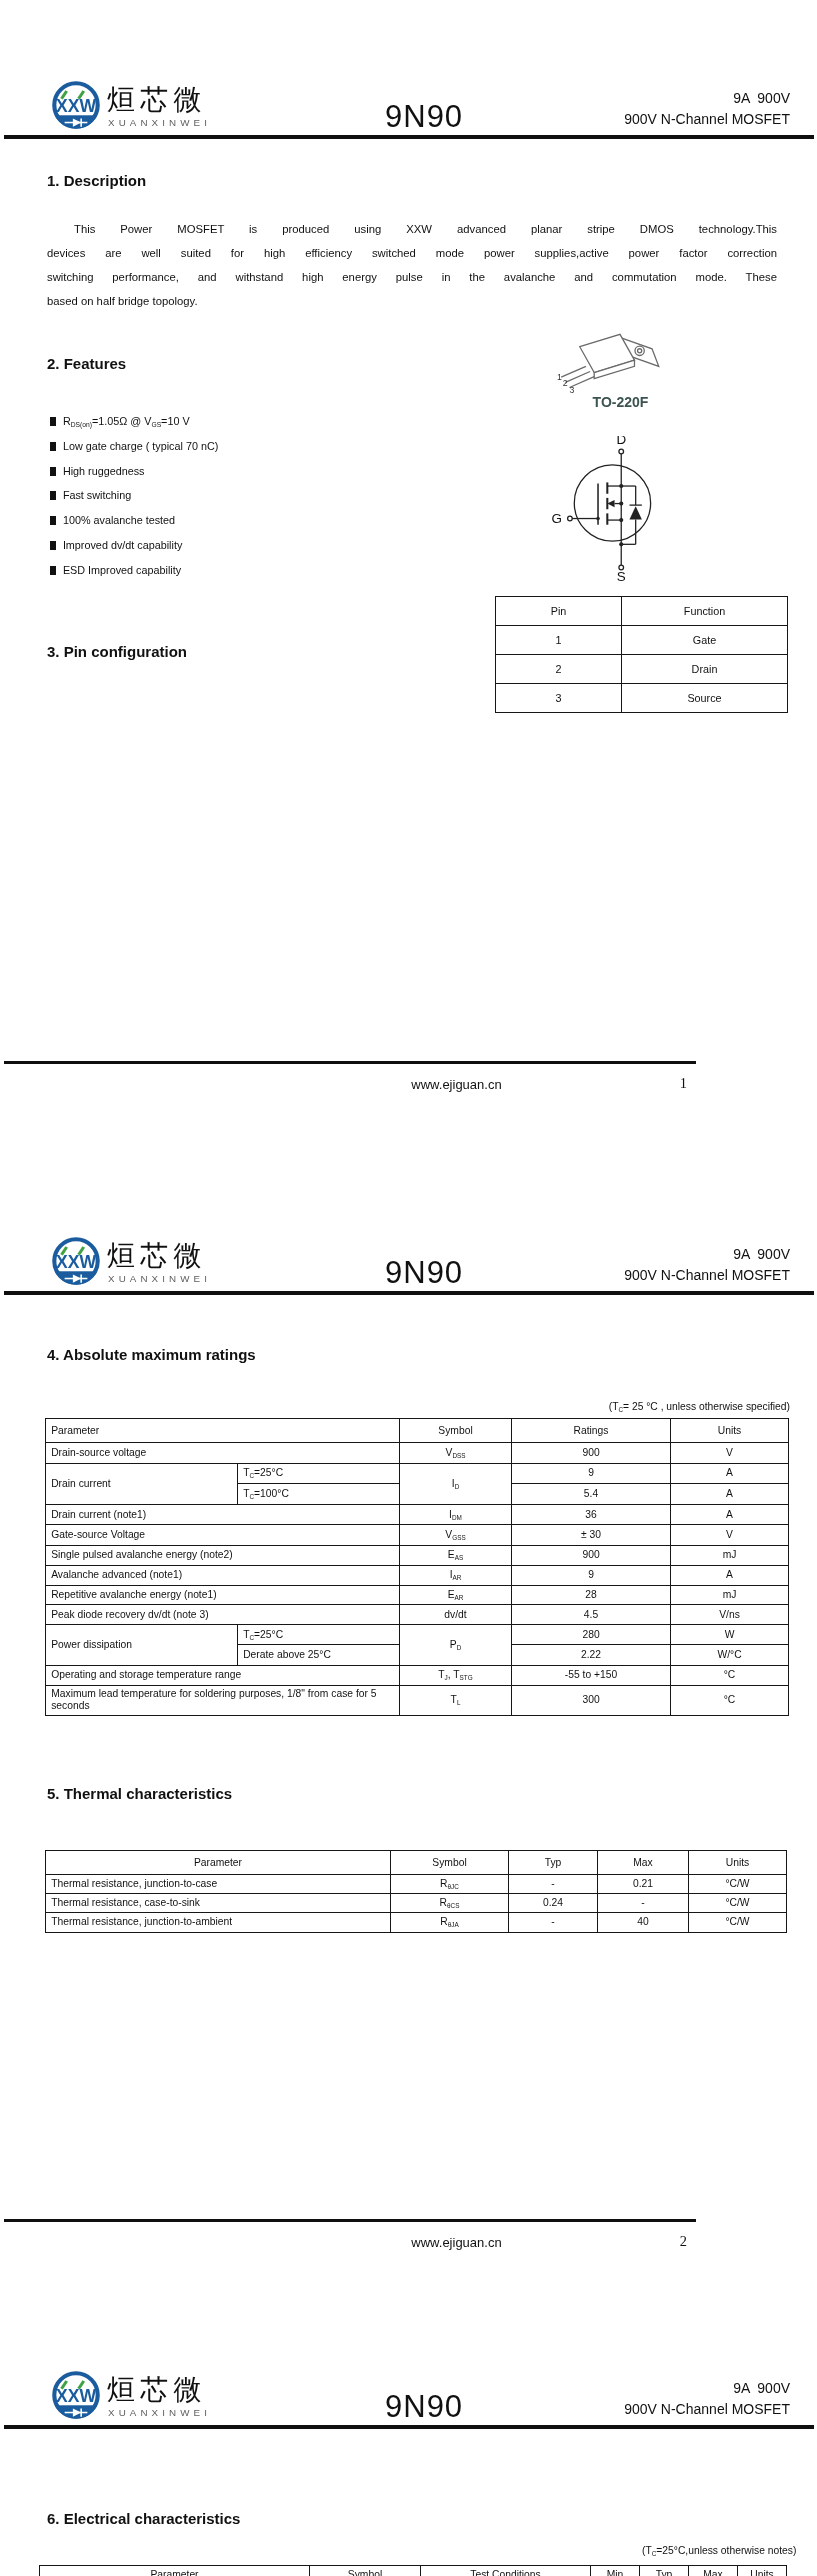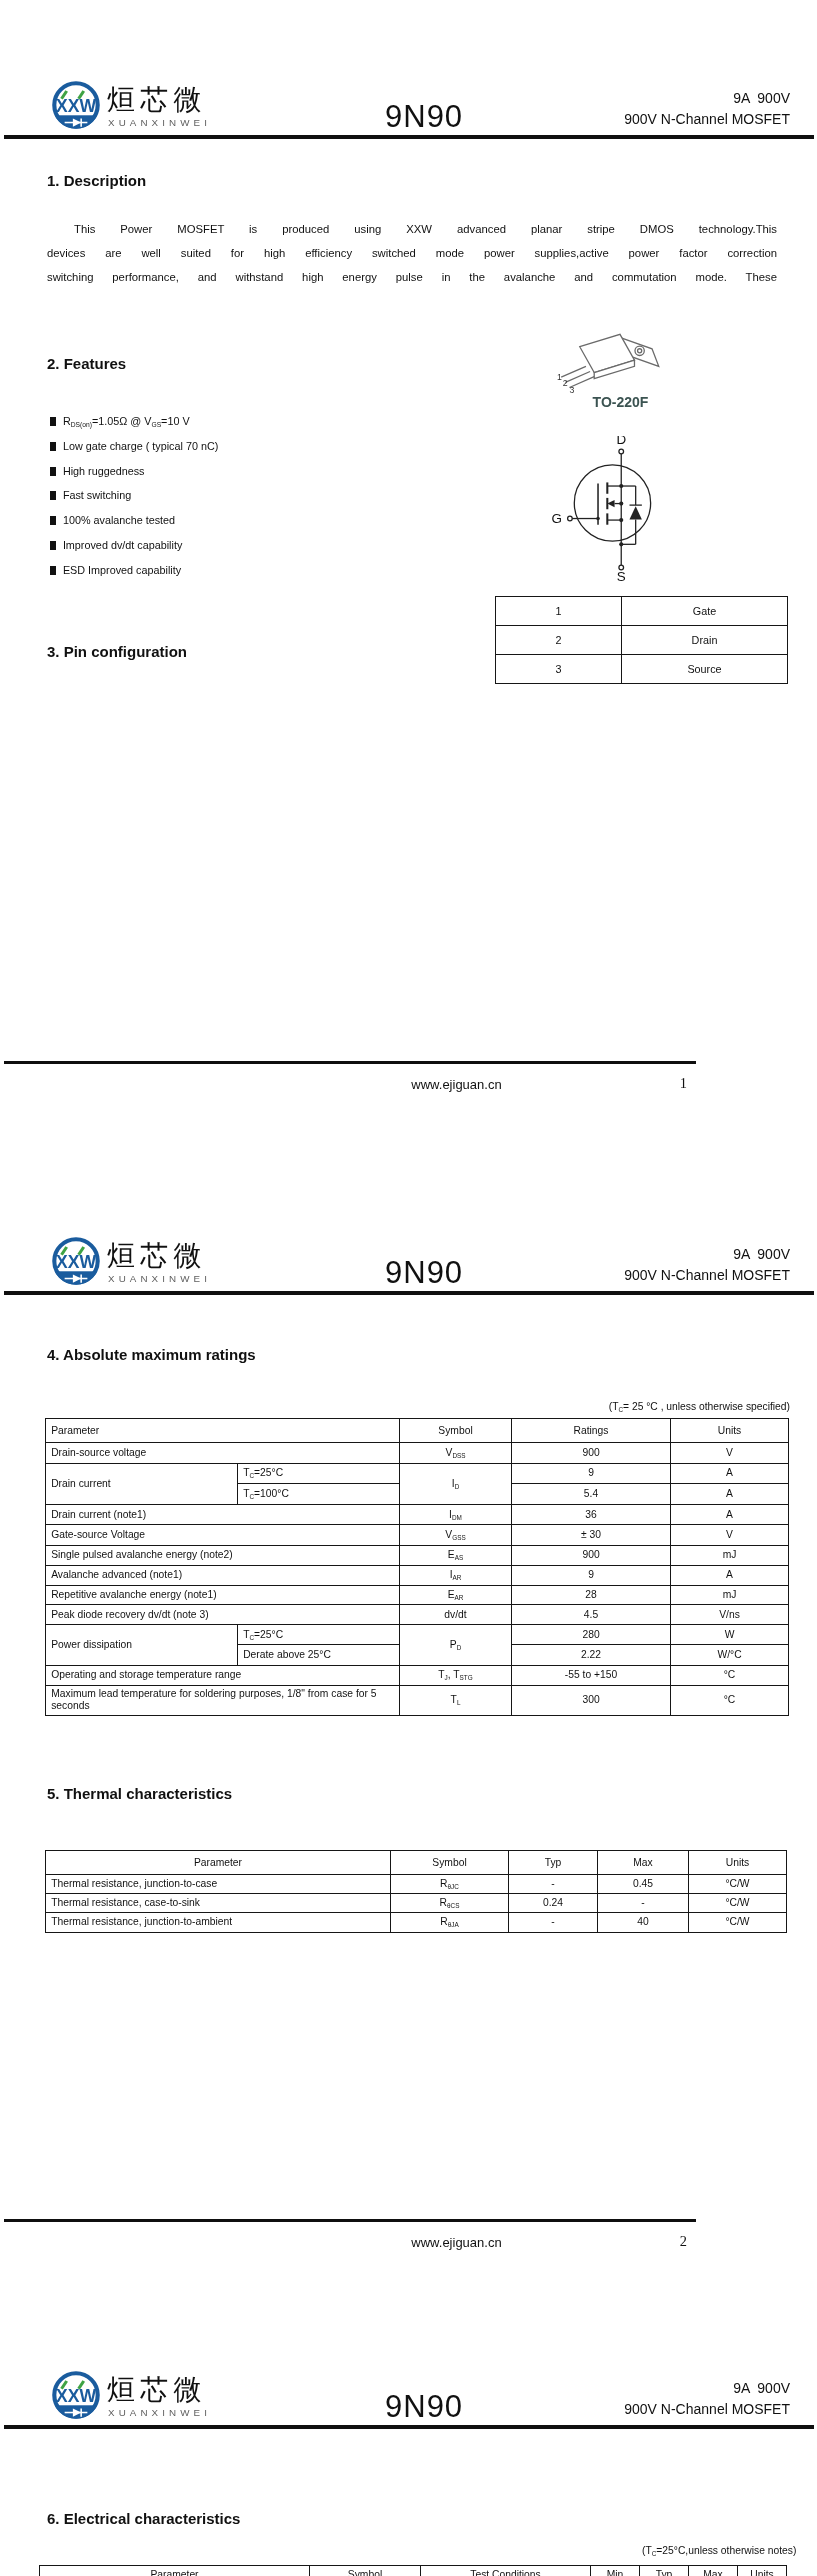--- a/index.html
+++ b/index.html
@@ -63,20 +63,21 @@
   <div class="rt"><span>9A  900V</span><br><span>900V N-Channel MOSFET</span></div>
   <div class="rule"></div>
 </div>
 
 <div class="sec-title" style="top:172px">1. Description</div>
 
 <div class="desc">
   <div class="dline ind">This Power MOSFET is produced using  XXW advanced planar stripe DMOS technology.This</div>
   <div class="dline">devices are well suited for high efficiency switched mode power supplies,active power factor correction</div>
   <div class="dline">switching performance, and withstand high energy pulse in the avalanche and commutation mode. These</div>
+  <div class="dline last">based on half bridge topology.</div>
 </div>
 
 <div class="sec-title" style="top:355px">2. Features</div>
 
 <div class="feat" style="top:415px"><span class="bullet"></span><span>R<sub>DS(on)</sub>=1.05Ω @ V<sub>GS</sub>=10 V</span></div>
 <div class="feat" style="top:440px"><span class="bullet"></span><span>Low gate charge ( typical 70 nC)</span></div>
 <div class="feat" style="top:465px"><span class="bullet"></span><span>High ruggedness</span></div>
 <div class="feat" style="top:489px"><span class="bullet"></span><span>Fast switching</span></div>
 <div class="feat" style="top:514px"><span class="bullet"></span><span>100% avalanche tested</span></div>
 <div class="feat" style="top:539px"><span class="bullet"></span><span>Improved dv/dt capability</span></div>
@@ -139,20 +140,24 @@
 </svg>
 
 <div class="sec-title" style="top:643px">3. Pin configuration</div>
 
 <table class="t pin-t" style="left:495px;top:596px;width:292px">
   <colgroup>
       <col style="width:126px">
       <col style="width:166px">
     </colgroup>
   <tbody>
+      <tr style="height:29px">
+    <th>Pin</th>
+    <th>Function</th>
+  </tr>
   <tr style="height:29px">
     <td>1</td>
     <td>Gate</td>
   </tr>
   <tr style="height:29px">
     <td>2</td>
     <td>Drain</td>
   </tr>
   <tr style="height:29px">
     <td>3</td>
@@ -304,21 +309,21 @@
     <th>Parameter</th>
     <th>Symbol</th>
     <th>Typ</th>
     <th>Max</th>
     <th>Units</th>
   </tr>
   <tr style="height:19px">
     <td class="pl">Thermal resistance, junction-to-case</td>
     <td>R<sub>θJC</sub></td>
     <td>-</td>
-    <td>0.45</td>
+    <td>0.21</td>
     <td>°C/W</td>
   </tr>
   <tr style="height:18.5px">
     <td class="pl">Thermal resistance, case-to-sink</td>
     <td>R<sub>θCS</sub></td>
     <td>0.24</td>
     <td>-</td>
     <td>°C/W</td>
   </tr>
   <tr style="height:20px">

